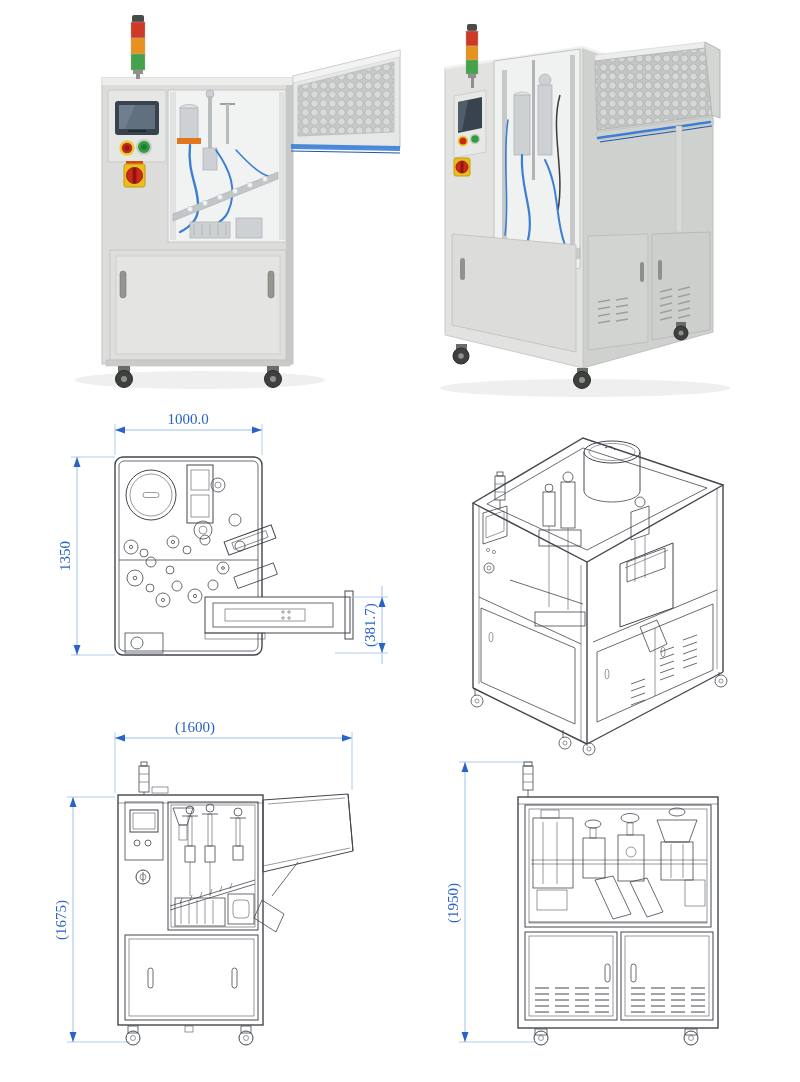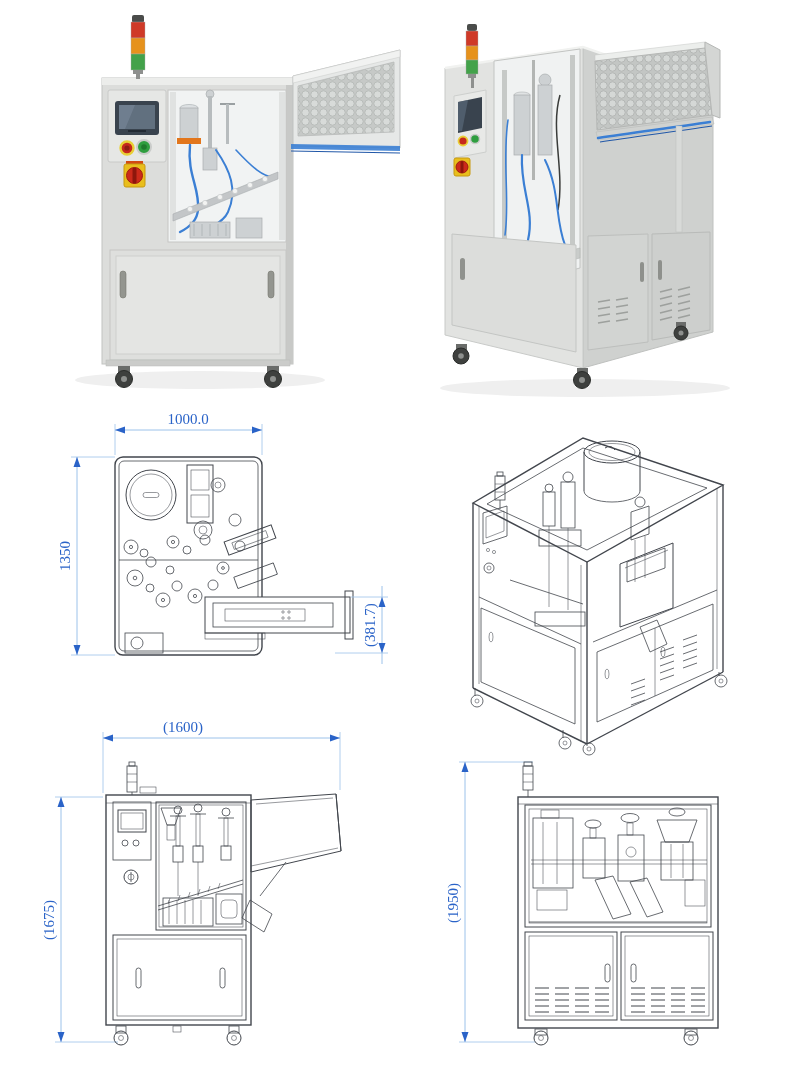--- a/index.html
+++ b/index.html
@@ -424,21 +424,21 @@
         <line class="cadmid" x1="152" y1="332" x2="152" y2="334"></line>
           <circle class="cadmid" cx="154" cy="337" r="6"></circle>
           <circle class="cadthin" cx="154" cy="337" r="2"></circle>
         <line class="cadmid" x1="284" y1="260" x2="284" y2="264"></line>
           <circle class="cadmid" cx="286" cy="269" r="6"></circle>
           <circle class="cadthin" cx="286" cy="269" r="2"></circle>
       </g>
     </svg>
   </figure>
 
-  <figure style="left:28px;top:700px;text-align:right;">
+  <figure style="left:40px;top:700px;text-align:right;">
     <svg width="380" height="382" viewBox="0 0 380 382">
 
       <g>
         <line class="extline" x1="75" y1="93" x2="75" y2="32"></line>
         <line class="extline" x1="312" y1="90" x2="312" y2="32"></line>
         <line class="dimline" x1="75" y1="38" x2="312" y2="38"></line>
         <polygon class="dimarrow" points="75,38 85,34.5 85,41.5"></polygon>
         <polygon class="dimarrow" points="312,38 302,34.5 302,41.5"></polygon>
         <text class="dimtext" x="155" y="32" text-anchor="middle">(1600)</text>
       </g>

